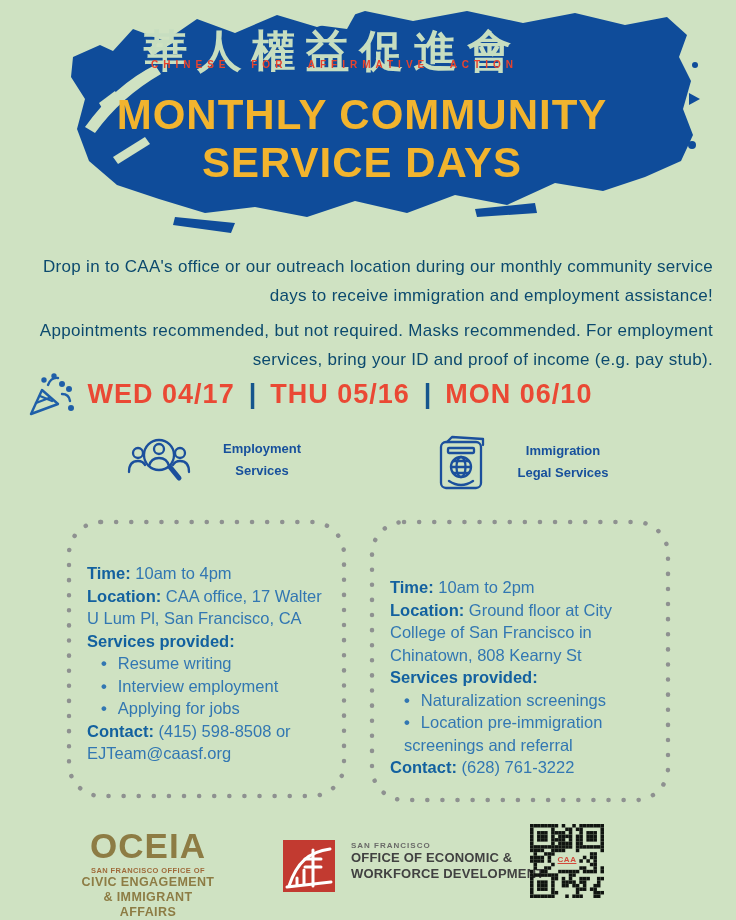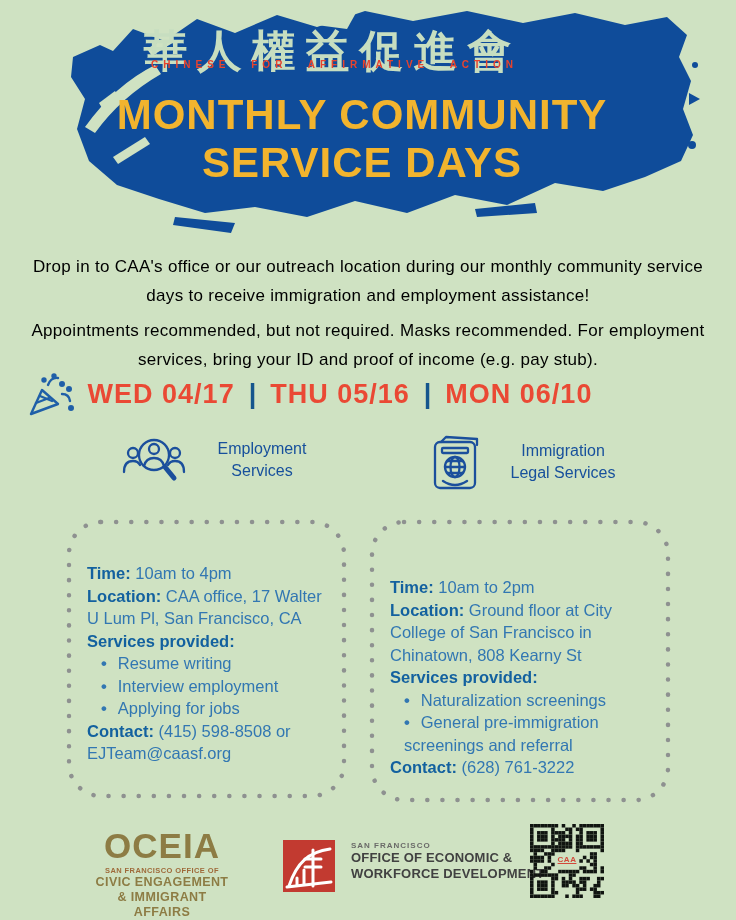--- a/index.html
+++ b/index.html
@@ -10,51 +10,51 @@
   .brush{position:absolute;left:55px;top:5px;width:645px;height:235px;}
   .brush svg{position:absolute;left:0;top:0;}
   .cjk{position:absolute;left:0;top:20px;width:100%;padding-right:90px;box-sizing:border-box;
        text-align:center;color:#c7dec0;font-size:44px;font-weight:bold;letter-spacing:10px;line-height:52px;}
   .org-en{position:absolute;left:0;top:54px;width:100%;padding-right:86px;box-sizing:border-box;
        text-align:center;color:#e8432e;font-size:10px;font-weight:bold;letter-spacing:5px;word-spacing:13px;white-space:nowrap;}
   .main-title{position:absolute;left:0;top:74px;width:100%;padding-right:55px;box-sizing:border-box;margin:12px;
        text-align:center;color:#f2b42e;font-size:42px;line-height:48px;font-weight:800;letter-spacing:1px;}
 
   
-  .intro{position:absolute;left:23px;width:690px;margin:0;text-align:center;
-       color:#000000;font-size:17px;line-height:29px;letter-spacing:0.3px;}
+  .intro{position:absolute;left:23px;width:690px;margin:0;text-align:right;
+       color:#0c4a6e;font-size:17px;line-height:29px;letter-spacing:0.3px;}
   .intro.p1{top:252px;}
   .intro.p2{top:316px;}
 
   
   .dates{position:absolute;left:0;top:372px;width:616px;display:flex;align-items:center;justify-content:center;gap:14px;}
   .date{color:#ea4934;font-size:27px;font-weight:800;letter-spacing:1px;}
   .sep{color:#15568d;font-size:27px;font-weight:800;}
 
   
   .col-head{position:absolute;top:434px;width:292px;display:flex;align-items:center;justify-content:center;gap:32px;}
   .col-head.left{left:68px;}
   .col-head.right{left:378px;}
-  .col-title{color:#17509c;font-size:16px;line-height:22px;font-weight:400;text-align:center;margin:0;}
+  .col-title{color:#17509c;font-size:13px;line-height:22px;font-weight:700;text-align:center;margin:0;}
 
   
   .svc-box{position:absolute;top:518px;box-sizing:border-box;}
   .svc-box.left{left:65px;width:283px;height:282px;}
   .svc-box.right{left:368px;width:304px;height:286px;}
   .svc-box>svg{position:absolute;left:0;top:0;}
   .box-content{position:relative;color:#3277b2;font-size:16.5px;line-height:22.5px;}
   .svc-box.left .box-content{padding:44px 20px 0 22px;}
   .svc-box.right .box-content{padding:58px 16px 0 22px;}
   .box-content p{margin:0;}
   .box-content b{color:#13619f;font-weight:800;}
   .box-content ul{margin:0;padding:0 0 0 14px;list-style:none;}
   .box-content li::before{content:"\2022";font-weight:bold;margin-right:11px;}
 
   
-  .oceia{position:absolute;left:92px;top:828px;width:140px;text-align:center;color:#8d7c44;}
+  .oceia{position:absolute;left:78px;top:828px;width:140px;text-align:center;color:#8d7c44;}
   .oceia .acro{font-size:35px;font-weight:800;letter-spacing:1px;line-height:36px;}
   .oceia .l1{font-size:7.5px;letter-spacing:0.4px;color:#9f6a3a;font-weight:bold;margin-top:2px;}
   .oceia .l2,.oceia .l3{font-size:12.5px;font-weight:800;letter-spacing:0.4px;line-height:15px;}
   .oewd{position:absolute;left:283px;top:840px;display:flex;align-items:flex-start;gap:16px;}
   .oewd-mark{width:52px;height:52px;background:#c23a30;flex:none;}
   .oewd-text .city{font-size:8px;letter-spacing:1px;color:#6a6a68;font-weight:bold;margin-top:1px;}
   .oewd-text .l1,.oewd-text .l2{font-size:13px;color:#414141;font-weight:600;line-height:16px;letter-spacing:0.2px;}
   .qr{position:absolute;left:530px;top:824px;width:74px;height:74px;}
   .qr svg{position:absolute;left:0;top:0;}
   .qr-label{position:absolute;left:0;top:31px;width:74px;text-align:center;
@@ -165,21 +165,21 @@
   <section class="svc-box right">
     <svg width="304" height="286" viewBox="0 0 304 286">
       <rect x="4" y="4" width="296" height="278" rx="32" fill="none" stroke="#8e9190" stroke-width="4.5" stroke-linecap="round" stroke-dasharray="0.1 15"></rect>
     </svg>
     <div class="box-content">
       <p><b>Time:</b> <span>10am to 2pm</span></p>
       <p><b>Location:</b> <span>Ground floor at City College of San Francisco in Chinatown, 808 Kearny St</span></p>
       <p><b>Services provided:</b></p>
       <ul>
         <li>Naturalization screenings</li>
-        <li>General pre-immigration screenings and referral</li>
+        <li>Location pre-immigration screenings and referral</li>
       </ul>
       <p><b>Contact:</b> <span>(628) 761-3222</span></p>
     </div>
   </section>
 
   <div class="oceia">
     <div class="acro">OCEIA</div>
     <div class="l1">SAN FRANCISCO OFFICE OF</div>
     <div class="l2">CIVIC ENGAGEMENT</div>
     <div class="l3 l2">&amp; IMMIGRANT AFFAIRS</div>

